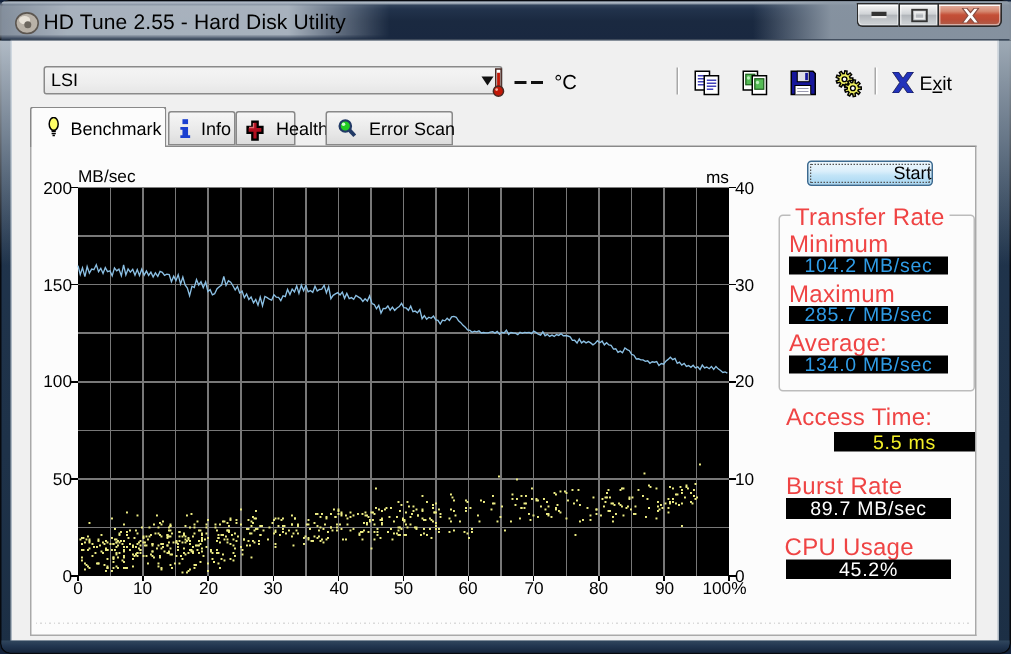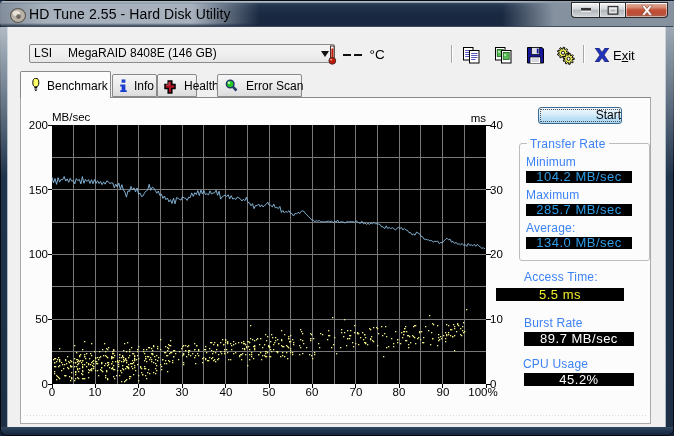--- a/index.html
+++ b/index.html
@@ -32,21 +32,21 @@
 #tab1{left:20px;top:71px;width:91px;height:27px;background:#fcfcfc;border-bottom:none;z-index:3}
 #tab2{left:112px;top:74px;width:45px;height:23px}
 #tab3{left:157px;top:74px;width:40px;height:23px}
 #tab4{left:217px;top:74px;width:85px;height:23px}
 #page{position:absolute;left:20px;top:97px;width:631px;height:327px;background:#fcfcfc;border:1px solid #a9a9a9;border-top:1px solid #898989;z-index:1}
 #pagedots{position:absolute;left:24px;top:415px;width:624px;height:1px;background:repeating-linear-gradient(90deg,#dadada 0 1px,transparent 1px 3px);z-index:2}
 #chart{position:absolute;left:0;top:0;z-index:2}
 #startbtn{position:absolute;left:538px;top:107px;width:84px;height:17px;z-index:3;border:1px solid #3c6a90;border-radius:3px;background:linear-gradient(180deg,#ecf6fc 0%,#dcEFfb 40%,#c2e4f7 60%,#a8d7f2 100%);text-align:right;line-height:15px;color:#000}
 #startbtn:before{content:"";position:absolute;inset:1px;border:1px dotted #555;border-radius:1px}
 #group{position:absolute;left:519px;top:143px;width:131px;height:118px;border:1px solid #bcbcbc;border-radius:3px;z-index:2}
-.plabel{position:absolute;color:#3b82f6;font-size:12px;white-space:nowrap;z-index:3;letter-spacing:0.2px}
+.plabel{position:absolute;color:#ef4444;font-size:16px;white-space:nowrap;z-index:3;letter-spacing:0.2px}
 .vbox{position:absolute;background:#000;z-index:3;text-align:center;font-weight:normal;font-size:13px;letter-spacing:0.5px;line-height:12px}
 </style></head><body>
 <div id="win"></div>
 <div id="topline"></div>
 <div id="titlebot"></div>
 <div id="tglow"></div>
 <div id="tglow2"></div>
 <div id="sheenL"></div>
 <div id="sheenR"></div>
 <svg id="appicon" width="16" height="15" viewBox="0 0 15 14">
@@ -70,21 +70,20 @@
   </div>
 <div id="btnclose" class="capbtn">
     <svg width="12" height="10" viewBox="0 0 12 10">
       <path d="M0.5 0 H3.5 L6 3 L8.5 0 H11.5 L7.7 5 L11.5 10 H8.5 L6 7 L3.5 10 H0.5 L4.3 5 Z" fill="#fff" stroke="#8a5044" stroke-width="0.8"></path>
     </svg>
   </div>
 <div id="client"></div>
 <div id="bborder"></div>
 <div id="combo">
     <b>LSI</b>
-    <i>MegaRAID 8408E (146 GB)</i>
     <span id="comboarrow"></span>
   </div>
 <svg class="ticon" style="left:326px;top:45px" width="13" height="20" viewBox="0 0 13 20">
 <rect x="4.5" y="1" width="3.6" height="13" fill="#fff" stroke="#4a2a24" stroke-width="1"></rect>
 <rect x="5.4" y="3.5" width="1.9" height="11" fill="#c21807"></rect>
 <circle cx="6.3" cy="15.8" r="3.4" fill="#c21807" stroke="#4a2a24" stroke-width="1"></circle>
 <circle cx="5.1" cy="14.7" r="0.9" fill="#f8b0a0"></circle>
   </svg>
 <div id="temp"><span style="display:inline-block;width:8px;height:2px;background:#111;margin:0 1px 3px 0"></span><span style="display:inline-block;width:8px;height:2px;background:#111;margin:0 0 3px 2px"></span>&nbsp;&nbsp;°C</div>
 <div class="sep" style="left:451px"></div>
@@ -1004,16 +1003,16 @@
 <div id="startbtn">Start</div>
 <div id="group"></div>
 <div class="plabel" style="left:527px;top:137px;background:#fcfcfc;padding:0 3px">Transfer Rate</div>
 <div class="plabel" style="left:526px;top:155px">Minimum</div>
 <div class="vbox" style="left:526px;top:171px;width:106px;height:12px;color:#2f9ce6">104.2 MB/sec</div>
 <div class="plabel" style="left:526px;top:188px">Maximum</div>
 <div class="vbox" style="left:526px;top:204px;width:106px;height:12px;color:#2f9ce6">285.7 MB/sec</div>
 <div class="plabel" style="left:526px;top:221px">Average:</div>
 <div class="vbox" style="left:526px;top:237px;width:106px;height:12px;color:#2f9ce6">134.0 MB/sec</div>
 <div class="plabel" style="left:524px;top:270px">Access Time:</div>
-<div class="vbox" style="left:496px;top:288px;width:128px;height:13px;color:#f2ee28;line-height:13px">5.5 ms</div>
+<div class="vbox" style="left:556px;top:288px;width:94px;height:13px;color:#f2ee28;line-height:13px">5.5 ms</div>
 <div class="plabel" style="left:524px;top:316px">Burst Rate</div>
 <div class="vbox" style="left:524px;top:332px;width:110px;height:14px;color:#fff;line-height:14px">89.7 MB/sec</div>
 <div class="plabel" style="left:523px;top:357px">CPU Usage</div>
 <div class="vbox" style="left:524px;top:373px;width:110px;height:13px;color:#fff;line-height:13px">45.2%</div>
 </body></html>

